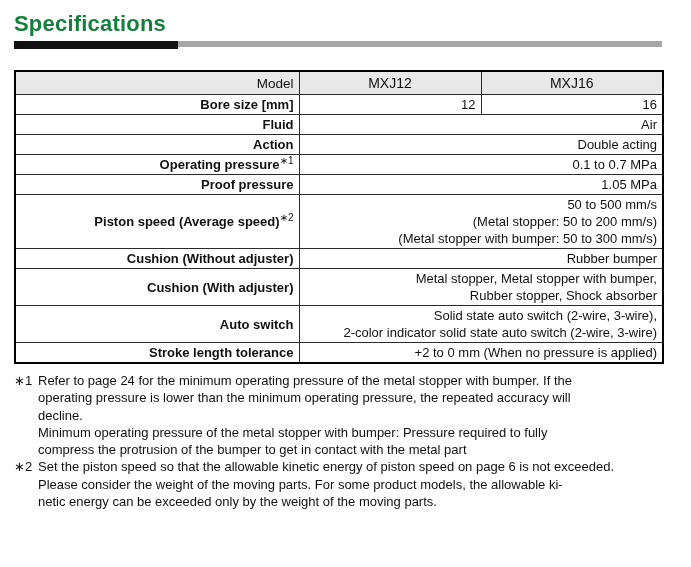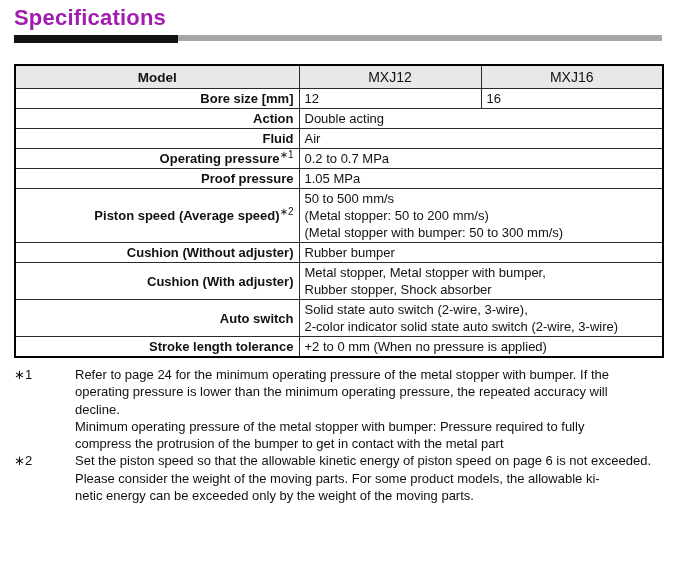--- a/index.html
+++ b/index.html
@@ -17,22 +17,22 @@
     width: 691px;
     height: 567px;
     box-sizing: border-box;
     padding: 3px 14px 0 14px;
   }
   
   .page-title {
     font-size: 22px;
     font-weight: bold;
     letter-spacing: 0.2px;
-    margin: 2px 0 4px 0;
-    color: #a21caf;
+    margin: 8px 0 4px 0;
+    color: #15803d;
   }
   .title-rule {
     position: relative;
     width: 648px;
     height: 8px;
     margin-bottom: 21px;
   }
   .title-rule .rule-black {
     position: absolute;
     left: 0; top: 0;
@@ -63,36 +63,36 @@
     line-height: 17px;
     padding: 1px 5px;
     vertical-align: middle;
     overflow: hidden;
   }
   td.hdr {
     background: #e8e8e8;
     text-align: center;
     height: 20px;
   }
-  td.hdr.model { font-weight: bold; font-size: 13.5px; }
+  td.hdr.model { font-weight: normal; font-size: 13.5px; text-align: right; }
   td.hdr.colname { font-weight: normal; font-size: 14px; }
   td.lbl {
     font-weight: bold;
     text-align: right;
     font-size: 13.5px;
     white-space: nowrap;
   }
   td.lbl .fn-ref {
     font-weight: normal;
     font-size: 10px;
     vertical-align: super;
     line-height: 0;
   }
   td.val {
-    text-align: left;
+    text-align: right;
     white-space: pre-line;
   }
   tr.single td { height: 17px; }
   
   .footnotes {
     margin-top: 8px;
     width: 663px;
   }
   .fn {
     display: flex;
@@ -103,21 +103,20 @@
     width: 24px;
     font-size: 13px;
     line-height: 17.3px;
   }
   .fn-text {
     flex: 1;
     font-size: 13px;
     line-height: 17.3px;
     white-space: pre-line;
     text-align: left;
-    margin-left: 37px;
   }
 </style>
 </head>
 <body>
 
 <div class="page">
 
   <h1 class="page-title">Specifications</h1>
 
   <div class="title-rule">
@@ -139,32 +138,32 @@
       </tr>
 
       <tr class="single">
         <td class="lbl"><span>Bore size [mm]</span></td>
         <td class="val">12</td>
         <td class="val">16</td>
       </tr>
 
 
       <tr class="single">
+        <td class="lbl"><span>Fluid</span></td>
+        <td class="val" colspan="2">Air</td>
+      </tr>
+
+      <tr class="single">
         <td class="lbl"><span>Action</span></td>
         <td class="val" colspan="2">Double acting</td>
       </tr>
 
       <tr class="single">
-        <td class="lbl"><span>Fluid</span></td>
-        <td class="val" colspan="2">Air</td>
-      </tr>
-
-      <tr class="single">
         <td class="lbl"><span>Operating pressure</span><span class="fn-ref">∗1</span></td>
-        <td class="val" colspan="2">0.2 to 0.7 MPa</td>
+        <td class="val" colspan="2">0.1 to 0.7 MPa</td>
       </tr>
 
       <tr class="single">
         <td class="lbl"><span>Proof pressure</span></td>
         <td class="val" colspan="2">1.05 MPa</td>
       </tr>
 
 
       <tr>
         <td class="lbl"><span>Piston speed (Average speed)</span><span class="fn-ref">∗2</span></td>

